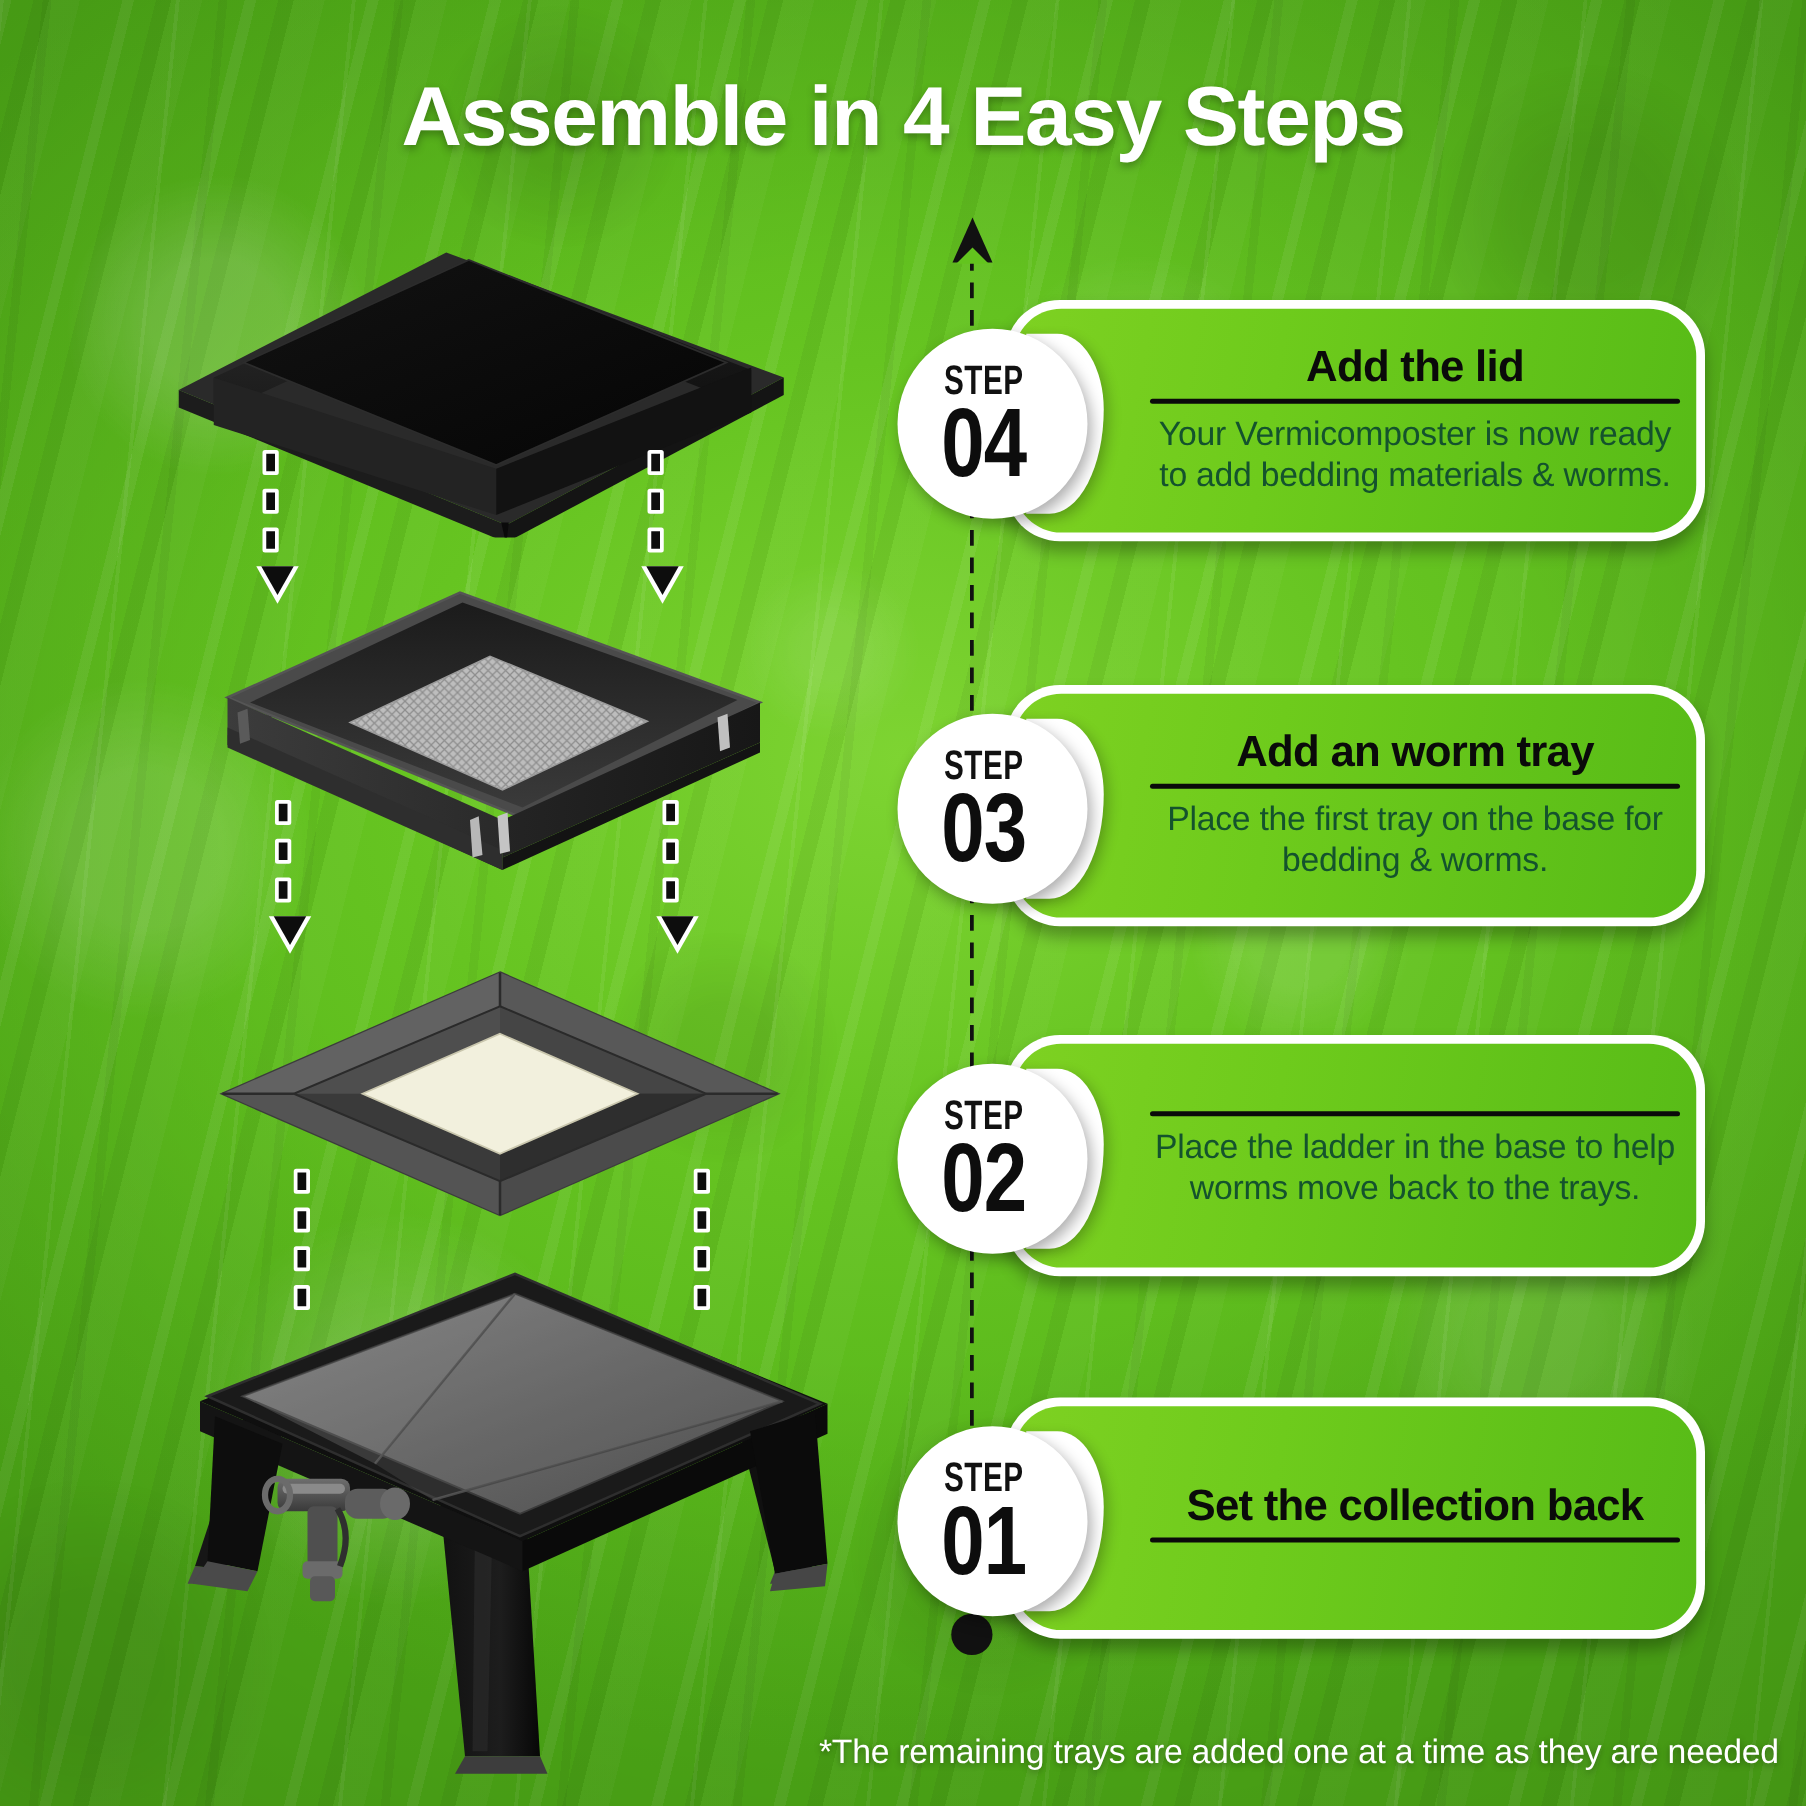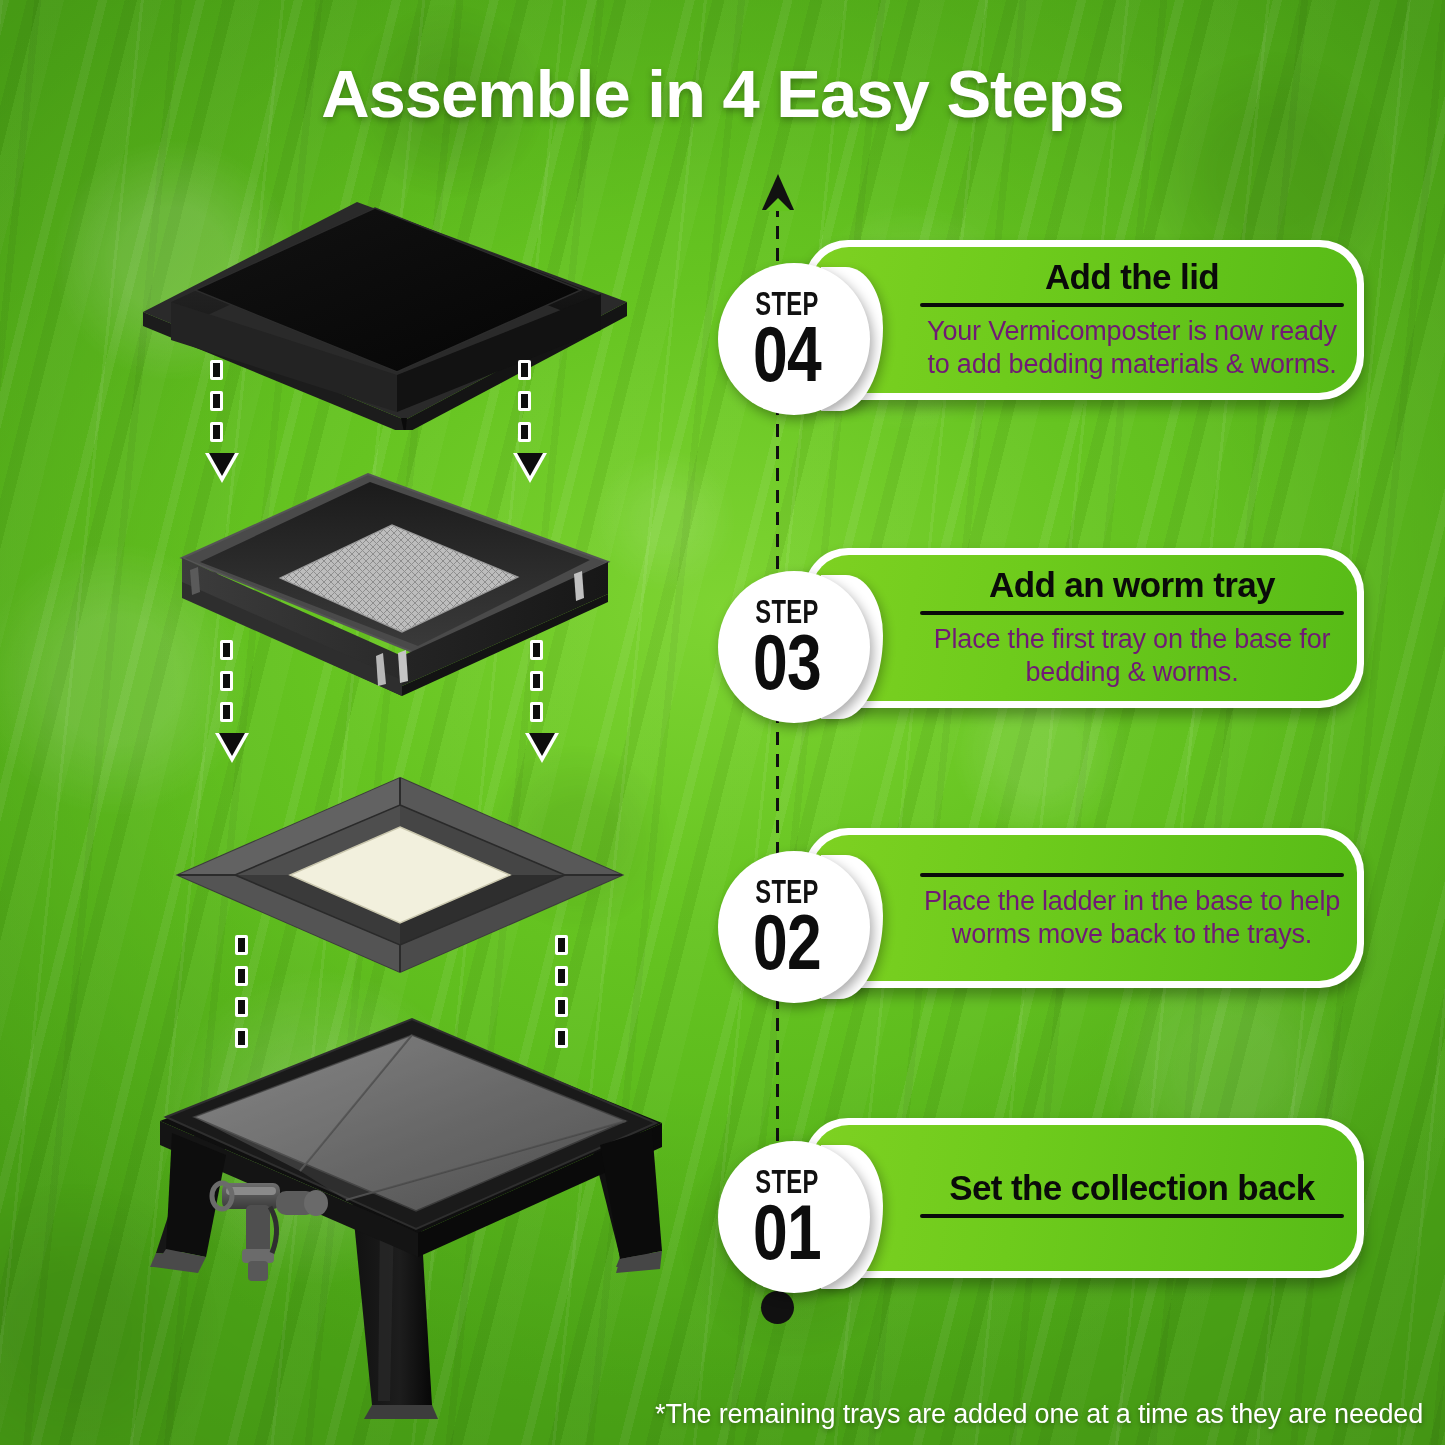--- a/index.html
+++ b/index.html
@@ -60,21 +60,21 @@
   .title {
     position:absolute; left:0; right:0; top:55px;
     text-align:center; z-index:10;
     font-size:67px; font-weight:bold; color:#ffffff;
     letter-spacing:-1px;
     text-shadow:0 3px 7px rgba(0,0,0,.30);
   }
 
   
   .footnote {
-    position:absolute; right:22px; bottom:15px; z-index:10;
+    position:absolute; right:22px; bottom:28px; z-index:10;
     font-size:27px; color:#ffffff; font-weight:500;
     text-shadow:0 2px 5px rgba(0,0,0,.35);
     letter-spacing:-.2px;
   }
 
   
   .timeline { position:absolute; left:775px; top:178px; width:6px; height:1140px; z-index:3; }
   .timeline .line {
     position:absolute; left:1px; top:26px; bottom:30px; width:3px;
     background-image:linear-gradient(to bottom, #111 58%, transparent 58%);
@@ -95,21 +95,21 @@
     border-bottom:13px solid #63c41e;
   }
   .timeline .end-dot {
     position:absolute; left:-14px; bottom:-6px;
     width:33px; height:33px; border-radius:50%;
     background:#111;
   }
 
   
   .step { position:absolute; z-index:6; }
-  .panel-wrap { position:absolute; left:86px; top:0; width:560px; height:160px; }
+  .panel-wrap { position:absolute; left:86px; top:0; width:560px; height:193px; }
   .panel-outer {
     position:absolute; inset:0;
     background:#ffffff;
     border-radius:44px;
     box-shadow:0 8px 13px rgba(0,0,0,.30);
   }
   .panel-inner {
     position:absolute; left:7px; top:7px; right:7px; bottom:7px;
     border-radius:38px;
     background:linear-gradient(100deg,#7ed122 0%, #6ecb1c 38%, #57bb17 100%);
@@ -121,21 +121,21 @@
   }
   .step-title {
     font-size:35px; font-weight:bold; color:#0a0a0a;
     letter-spacing:-.6px; line-height:1.05; white-space:nowrap;
   }
   .title-rule {
     height:4px; background:#0a0a0a; margin:7px 0 8px 0;
     width:100%; max-width:440px; border-radius:2px;
   }
   .step-desc {
-    font-size:27px; color:#701a75; line-height:1.22;
+    font-size:27px; color:#14532d; line-height:1.22;
     text-align:center; letter-spacing:-.2px;
   }
 
   
   .badge {
     position:absolute; left:0; top:23px;
     width:152px; height:152px; z-index:8;
   }
   .badge .drop {
     position:absolute; inset:0;

